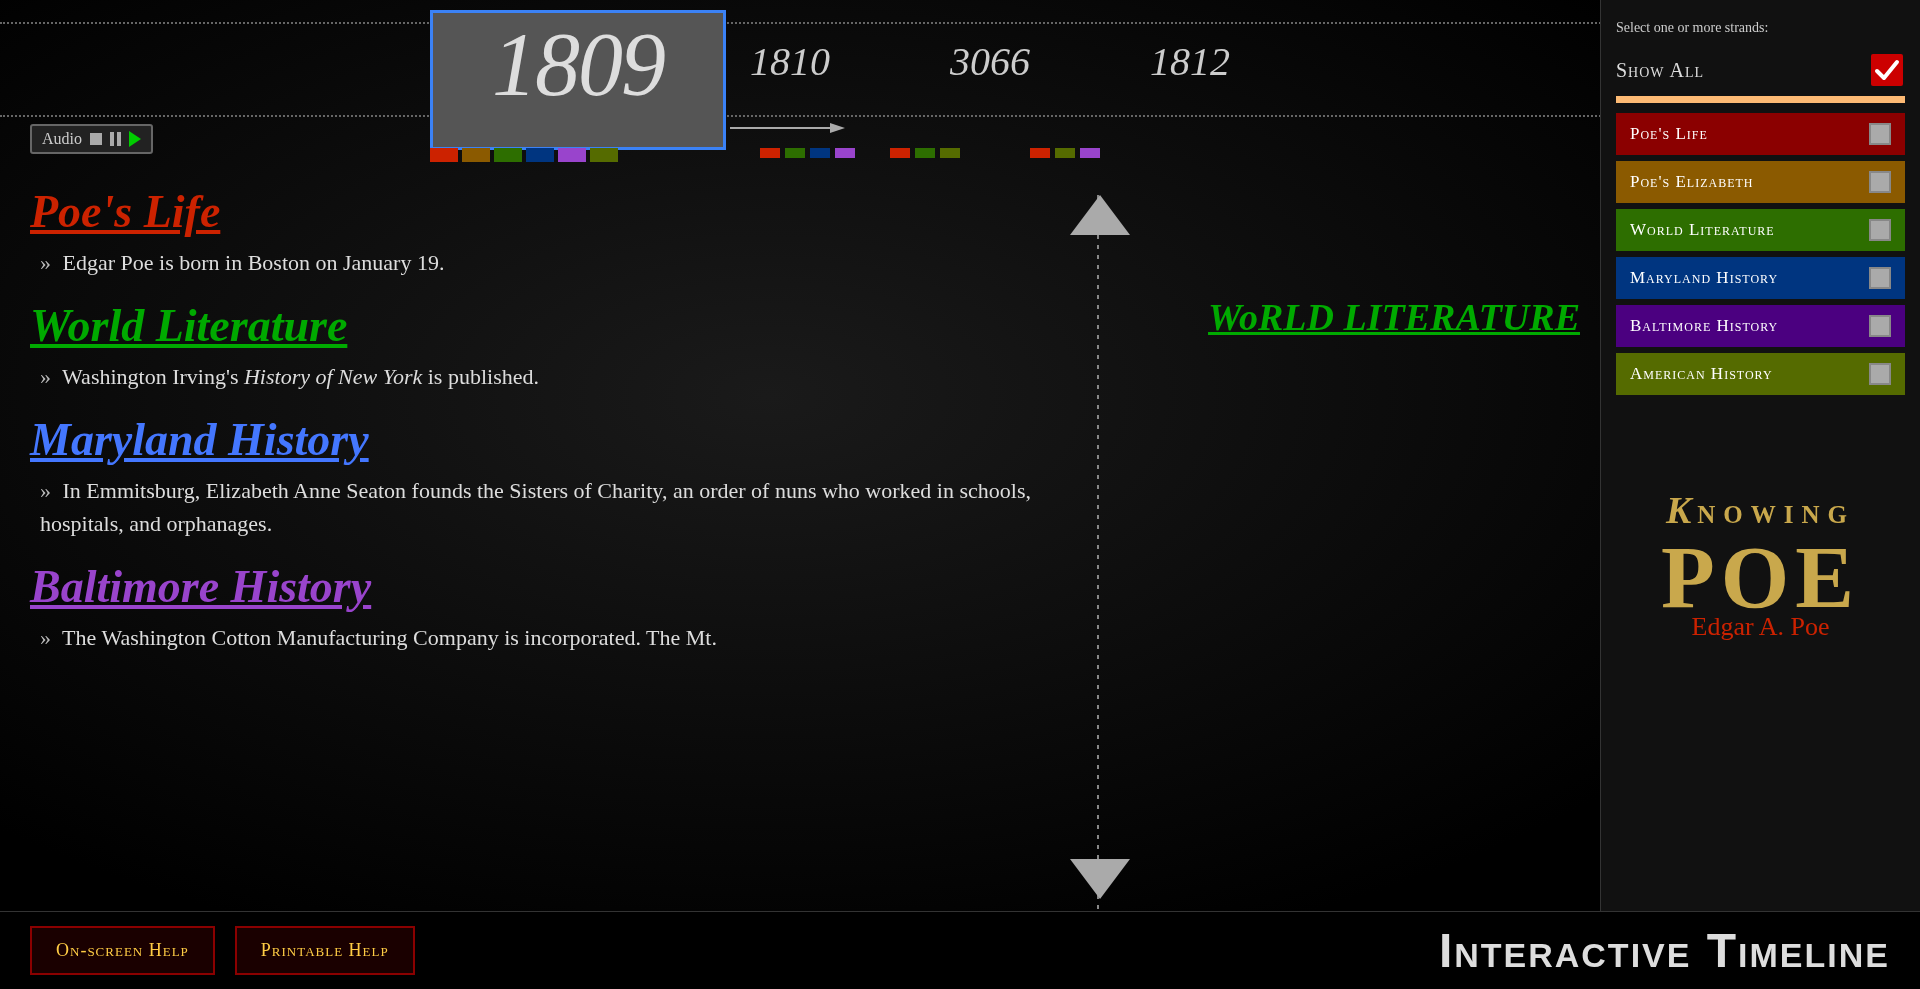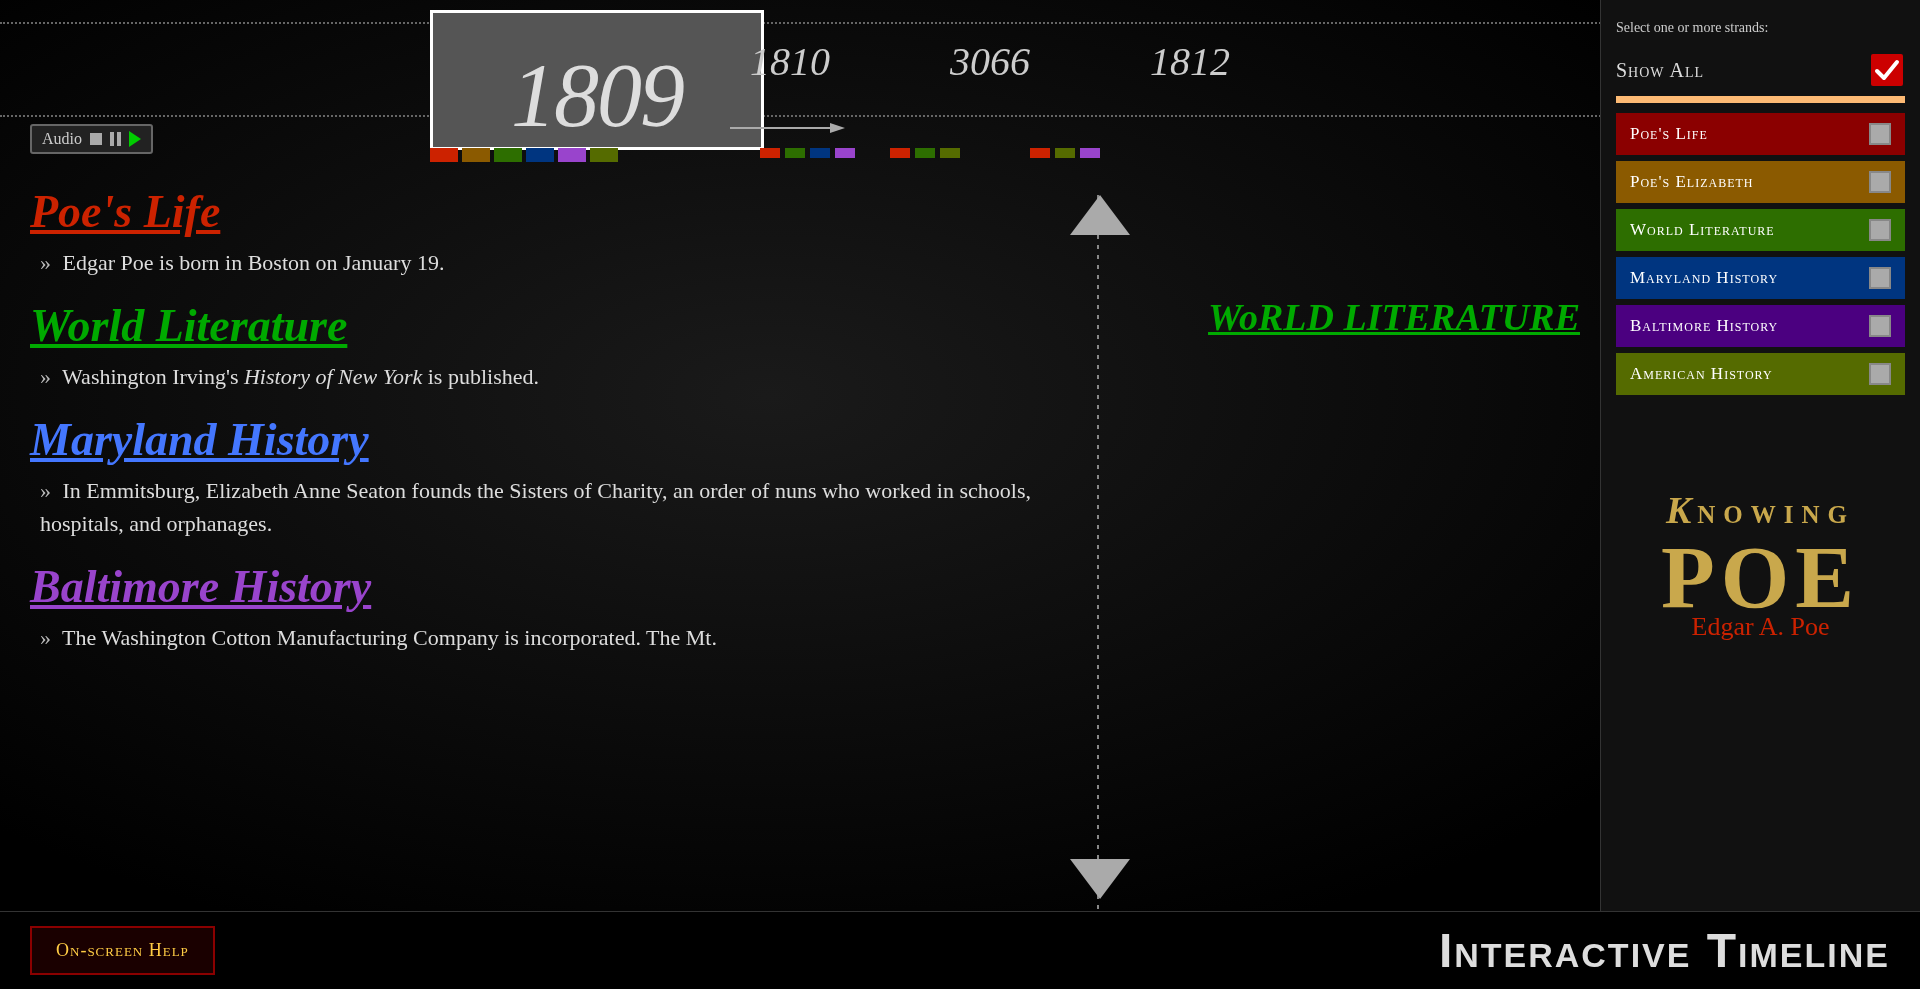--- a/index.html
+++ b/index.html
@@ -45,26 +45,26 @@
       top: 115px;
       left: 0;
       right: 0;
       border-top: 2px dotted #666;
     }
 
     .year-box {
       position: absolute;
       left: 430px;
       top: 10px;
-      width: 334px;
+      width: 296px;
       height: 140px;
-      border: 3px solid #ffffff;
+      border: 3px solid #3b82f6;
       background: #555;
       display: flex;
-      align-items: flex-end;
+      align-items: flex-start;
       justify-content: center;
       z-index: 3;
     }
 
     .year-box-year {
       font-size: 90px;
       color: #ddd;
       font-family: Georgia, serif;
       font-style: italic;
       font-weight: normal;
@@ -565,17 +565,20 @@
 
 <div style="position:absolute;top:295px;right:340px;z-index:5;">
   <span style="font-size:38px;color:#00aa00;font-style:italic;font-weight:bold;text-decoration:underline;">WoRLD LITERATURE</span>
 </div>
 
 <div class="footer">
   <div class="footer-left">
     <button class="footer-btn">
       <span>On-screen Help</span>
     </button>
+    <button class="footer-btn">
+      <span>Printable Help</span>
+    </button>
   </div>
   <div class="footer-title">
     <span>Interactive Timeline</span>
   </div>
 </div>
 
 </body></html>

